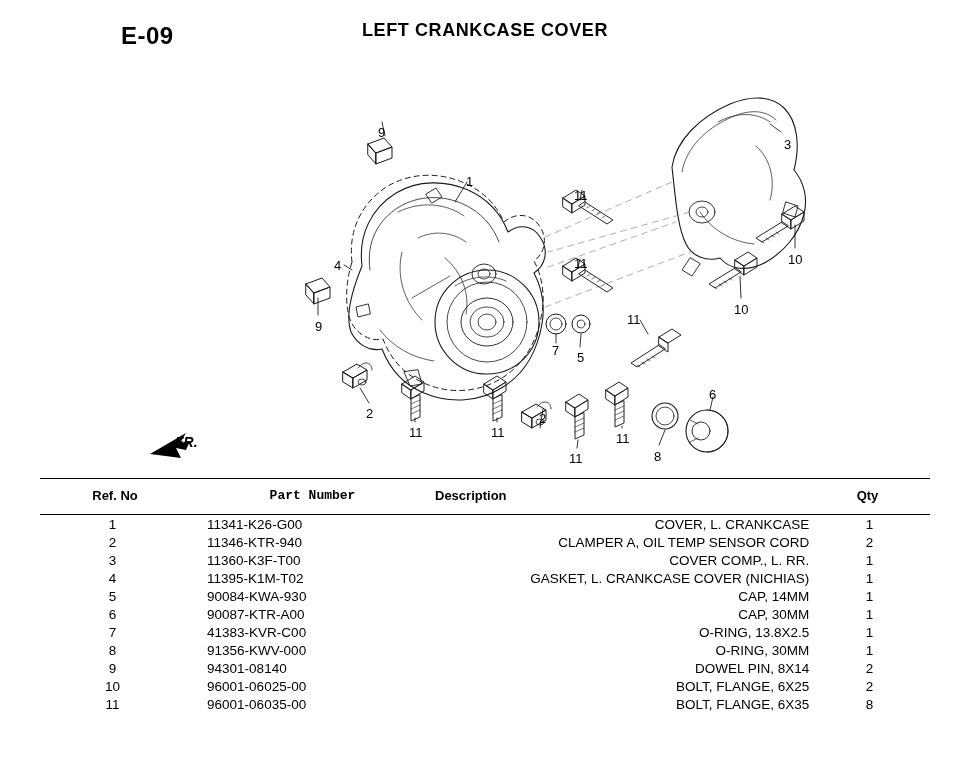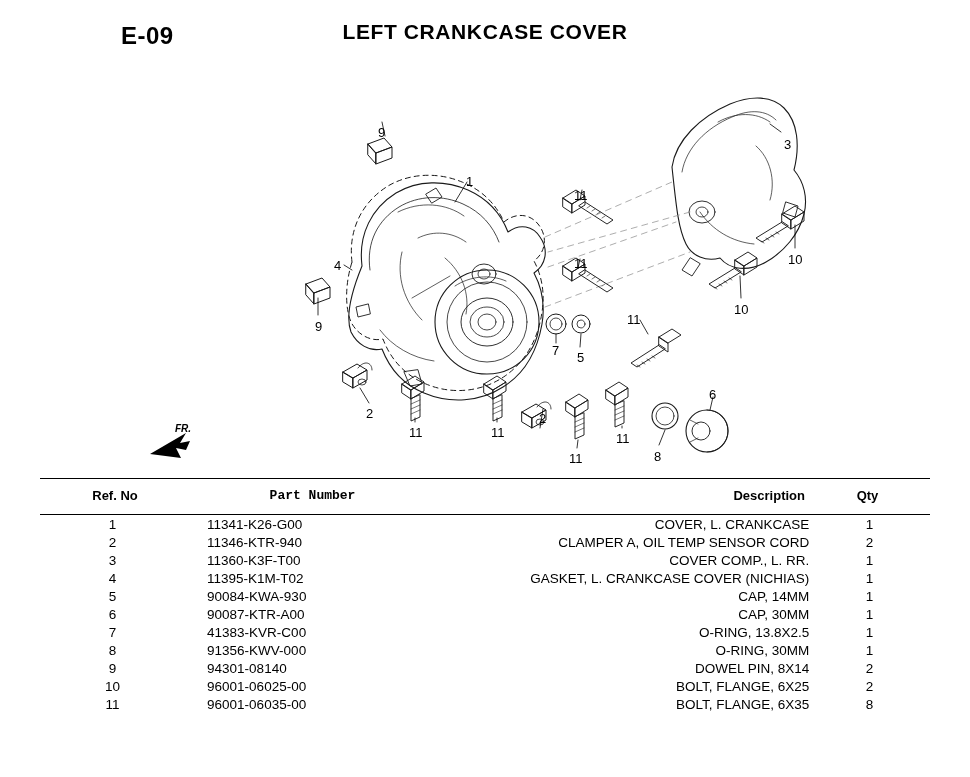--- a/index.html
+++ b/index.html
@@ -32,21 +32,21 @@
     font-size: 24px;
     font-weight: bold;
     letter-spacing: 0.5px;
   }
   .page-title {
     position: absolute;
     left: 0;
     right: 0;
     top: 20px;
     text-align: center;
-    font-size: 21px;
+    font-size: 18px;
     font-weight: bold;
     letter-spacing: 0.6px;
   }
   
   .diagram {
     position: absolute;
     left: 0;
     top: 62px;
     width: 970px;
     height: 410px;
@@ -66,22 +66,22 @@
   }
   .callout {
     position: absolute;
     font-size: 13px;
     color: #000;
     font-family: "Liberation Sans", sans-serif;
   }
   .fr-label {
     position: absolute;
     left: 175px;
-    top: 361px;
-    font-size: 10px;
+    top: 372px;
+    font-size: 14px;
     font-weight: bold;
     font-style: italic;
   }
   
   .parts-table {
     position: absolute;
     left: 40px;
     top: 478px;
     width: 890px;
   }
@@ -102,21 +102,21 @@
     padding: 9px 0 11px 0;
   }
   tbody td {
     padding: 1.5px 0;
   }
   .col-ref   { width: 150px; text-align: center; }
   .col-part  { width: 245px; text-align: left; padding-left: 22px !important; }
   .col-desc  { width: 370px; text-align: right; padding-left: 5px !important; }
   .col-qty   { width: 125px; text-align: center; }
   thead .col-part { text-align: center; padding-left: 0 !important; font-family: Liberation Mono, monospace; }
-  thead .col-desc { text-align: right; padding-left: 0 !important; }
+  thead .col-desc { text-align: left; padding-left: 0 !important; }
   .head-rule-top { margin-bottom: 0; }
 </style>
 </head>
 <body>
 
 <div class="page">
 
   <div class="header">
     <div class="code-label">E-09</div>
     <div class="page-title">LEFT CRANKCASE COVER</div>

